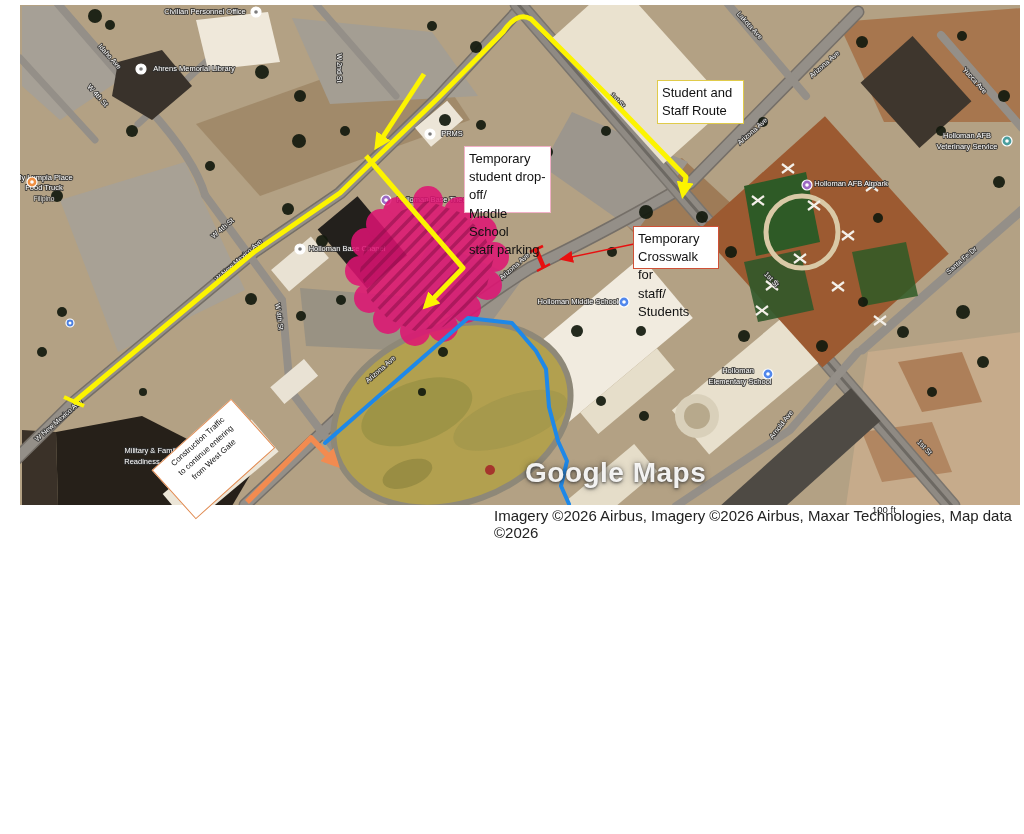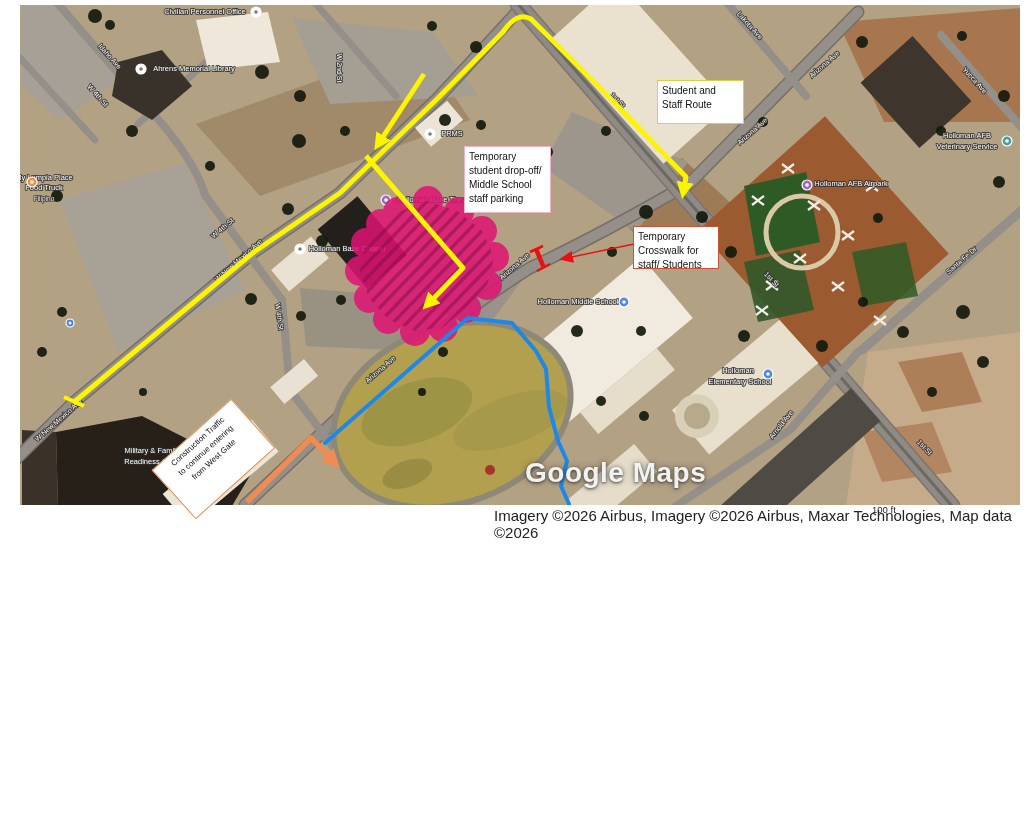--- a/index.html
+++ b/index.html
@@ -8,21 +8,21 @@
   #map-svg{position:absolute;left:0;top:0;width:1000px;height:500px;display:block;}
 
   
   .lbl{font-family:"Liberation Sans",sans-serif;fill:#fff;paint-order:stroke;
        stroke:rgba(45,45,45,.82);stroke-width:2px;stroke-linejoin:round;text-anchor:middle;}
   .st{font-size:7px;}
   .poi{font-size:7.5px;}
   .sub{font-size:6.5px;fill:#e6e2db;stroke-width:1.6px;}
 
   
-  .callout{position:absolute;background:#fff;color:#111;font-size:10px;line-height:1.4;
+  .callout{position:absolute;background:#fff;color:#111;font-size:13px;line-height:1.4;
            padding:3px 4px;white-space:pre-line;z-index:30;}
   #co-route{left:657px;top:80px;width:77px;height:36px;border:1.5px solid #e0cb4a;}
   #co-dropoff{left:464px;top:146px;width:77px;height:59px;border:1.5px solid #f2b1c8;}
   #co-crosswalk{left:633px;top:226px;width:76px;height:35px;border:1.5px solid #cf5036;}
   #co-construction{left:160px;top:426px;width:97px;height:58px;border:1.5px solid #e08a50;
            transform:rotate(-42deg);font-size:8px;text-align:center;line-height:1.5;}
 
   #watermark{position:absolute;left:505px;top:452px;z-index:20;color:rgba(255,255,255,.92);
            font-size:28px;font-weight:600;letter-spacing:.5px;
            text-shadow:0 1px 3px rgba(50,50,50,.85),0 0 6px rgba(50,50,50,.5);}

